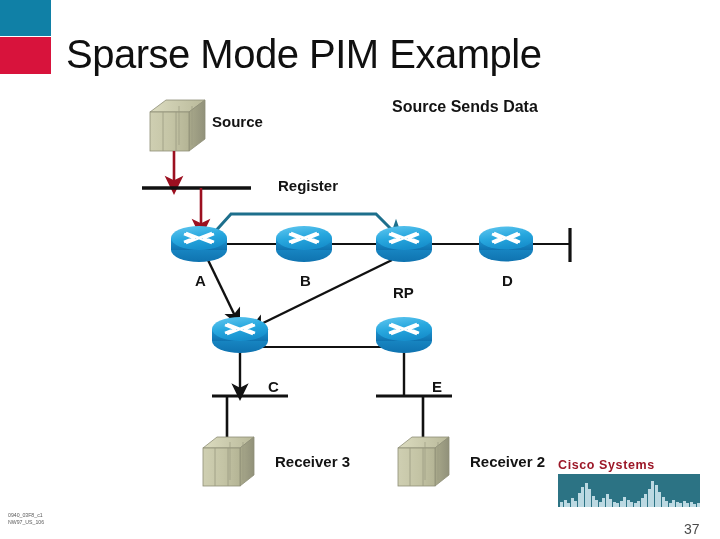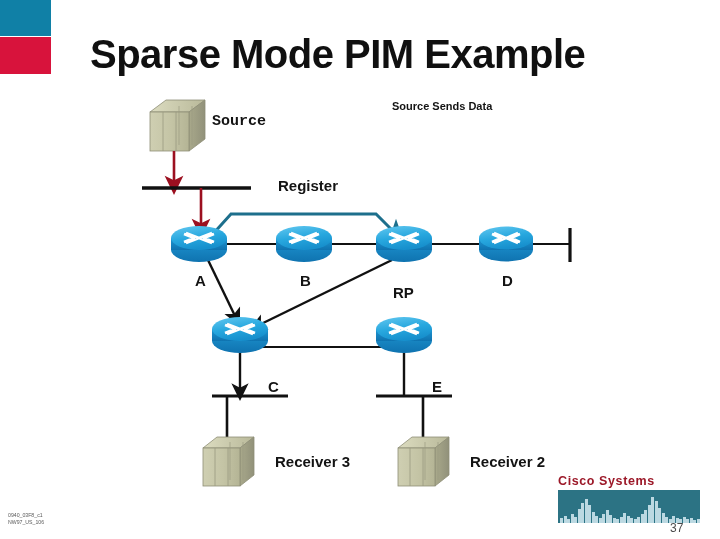--- a/index.html
+++ b/index.html
@@ -8,51 +8,51 @@
        -webkit-font-smoothing:antialiased;}
   #slide{position:relative;width:720px;height:539px;background:#fff;}
 
   
   .logo-block{position:absolute;left:0;width:51px;}
   .logo-teal{top:0;height:36px;background:#1080a6;}
   .logo-red{top:37px;height:37px;background:#d8133c;}
 
   
   #title{position:absolute;left:66px;top:32px;
-         font-size:40px;font-weight:bold;color:#101010;
-         letter-spacing:-0.5px;white-space:nowrap;margin-left:24px;}
+         font-size:40px;font-weight:normal;color:#101010;
+         letter-spacing:-0.5px;white-space:nowrap;}
 
   
   #annotation{position:absolute;left:392px;top:97px;
-              font-size:11px;font-weight:bold;color:#131313;
+              font-size:16px;font-weight:bold;color:#131313;
               line-height:19px;white-space:nowrap;}
 
   
   .lbl{position:absolute;font-weight:bold;color:#131313;white-space:nowrap;}
   .lbl-node{font-size:15px;}
   .lbl-rtr{font-size:15px;}
   .lbl-reg{font-size:15px;}
 
   
   #canvas{position:absolute;left:0;top:0;width:720px;height:539px;}
 
   
   #cisco{position:absolute;left:558px;top:458px;width:148px;height:60px;}
   #cisco-word{font-size:12.5px;font-weight:bold;color:#9c1828;
-              letter-spacing:0.6px;white-space:nowrap;line-height:14px;margin-top:16px;}
+              letter-spacing:0.6px;white-space:nowrap;line-height:14px;}
   #cisco-bridge{position:relative;margin-top:2px;width:142px;height:33px;
                 background:#2c7384;overflow:hidden;}
   #cisco-bridge .bar{position:absolute;bottom:0;width:3px;background:#bcd9e2;}
 
   
   #footer{position:absolute;left:8px;top:512px;
           font-size:5.2px;color:#5a5a5a;line-height:7px;white-space:nowrap;
           font-family:"Liberation Sans",sans-serif;}
-  #pageno{position:absolute;left:670px;top:521px;
-          font-size:12px;color:#4a4a4a;}
+  #pageno{position:absolute;left:684px;top:521px;
+          font-size:14px;color:#4a4a4a;}
 </style>
 </head>
 <body>
 
 <div id="slide">
 
   <div class="logo-block logo-teal"></div>
   <div class="logo-block logo-red"></div>
 
   <div id="title">Sparse Mode PIM Example</div>
@@ -190,21 +190,21 @@
       <polygon points="398,448 412,437 449,437 435,448" fill="url(#gHostTop)" stroke="#8e8e76" stroke-width="0.8"></polygon>
       <polygon points="435,448 449,437 449,475 435,486" fill="url(#gHostSide)" stroke="#8e8e76" stroke-width="0.8"></polygon>
       <rect x="398" y="448" width="37" height="38" fill="url(#gHostFace)" stroke="#8e8e76" stroke-width="0.8"></rect>
       <line x1="410" y1="448" x2="410" y2="486" stroke="#9b9b82" stroke-width="0.8"></line>
       <line x1="423" y1="448" x2="423" y2="486" stroke="#9b9b82" stroke-width="0.8"></line>
       <line x1="425" y1="442" x2="425" y2="480" stroke="#9b9b82" stroke-width="0.7"></line>
       <line x1="438" y1="442" x2="438" y2="480" stroke="#9b9b82" stroke-width="0.7"></line>
     </g>
   </svg>
 
-  <div class="lbl lbl-node" style="left:212px;top:113px;font-family:Liberation Mono, monospace;">Source</div>
+  <div class="lbl lbl-node" style="left:212px;top:113px;">Source</div>
   <div class="lbl lbl-reg" style="left:278px;top:177px;">Register</div>
 
   <div class="lbl lbl-rtr" style="left:195px;top:272px;">A</div>
   <div class="lbl lbl-rtr" style="left:300px;top:272px;">B</div>
   <div class="lbl lbl-rtr" style="left:393px;top:284px;">RP</div>
   <div class="lbl lbl-rtr" style="left:502px;top:272px;">D</div>
 
   <div class="lbl lbl-rtr" style="left:268px;top:378px;">C</div>
   <div class="lbl lbl-rtr" style="left:432px;top:378px;">E</div>
 

